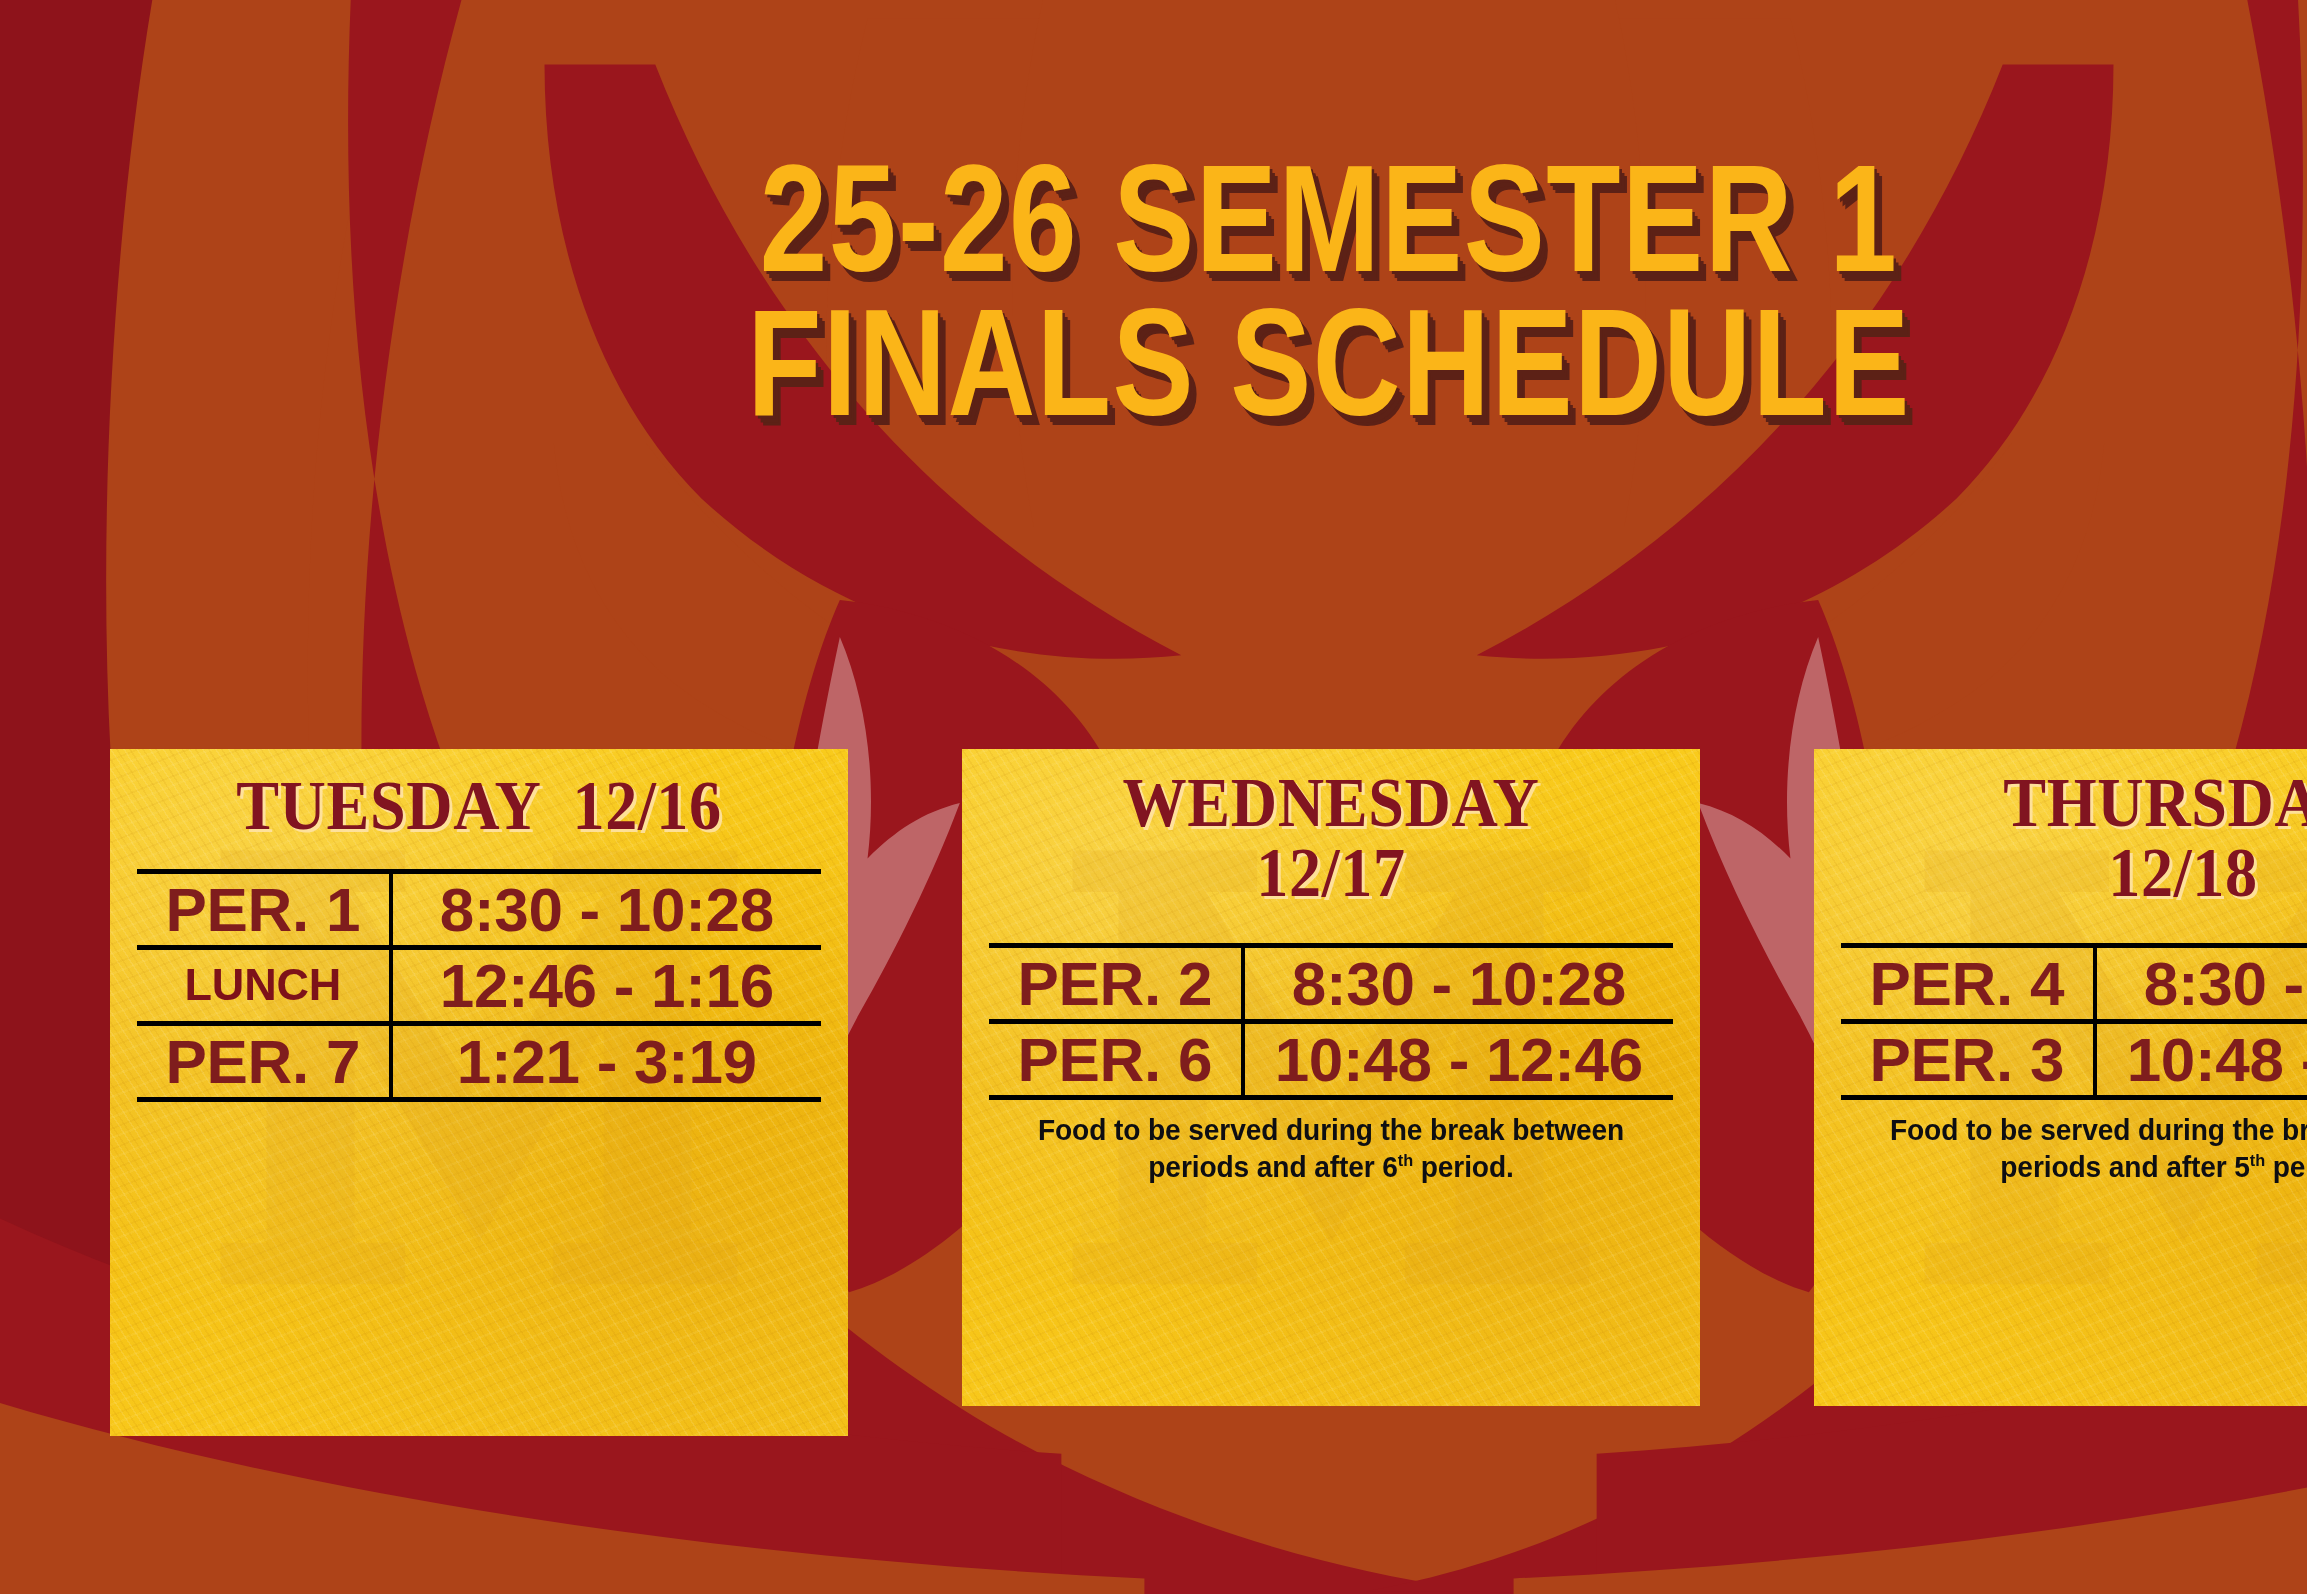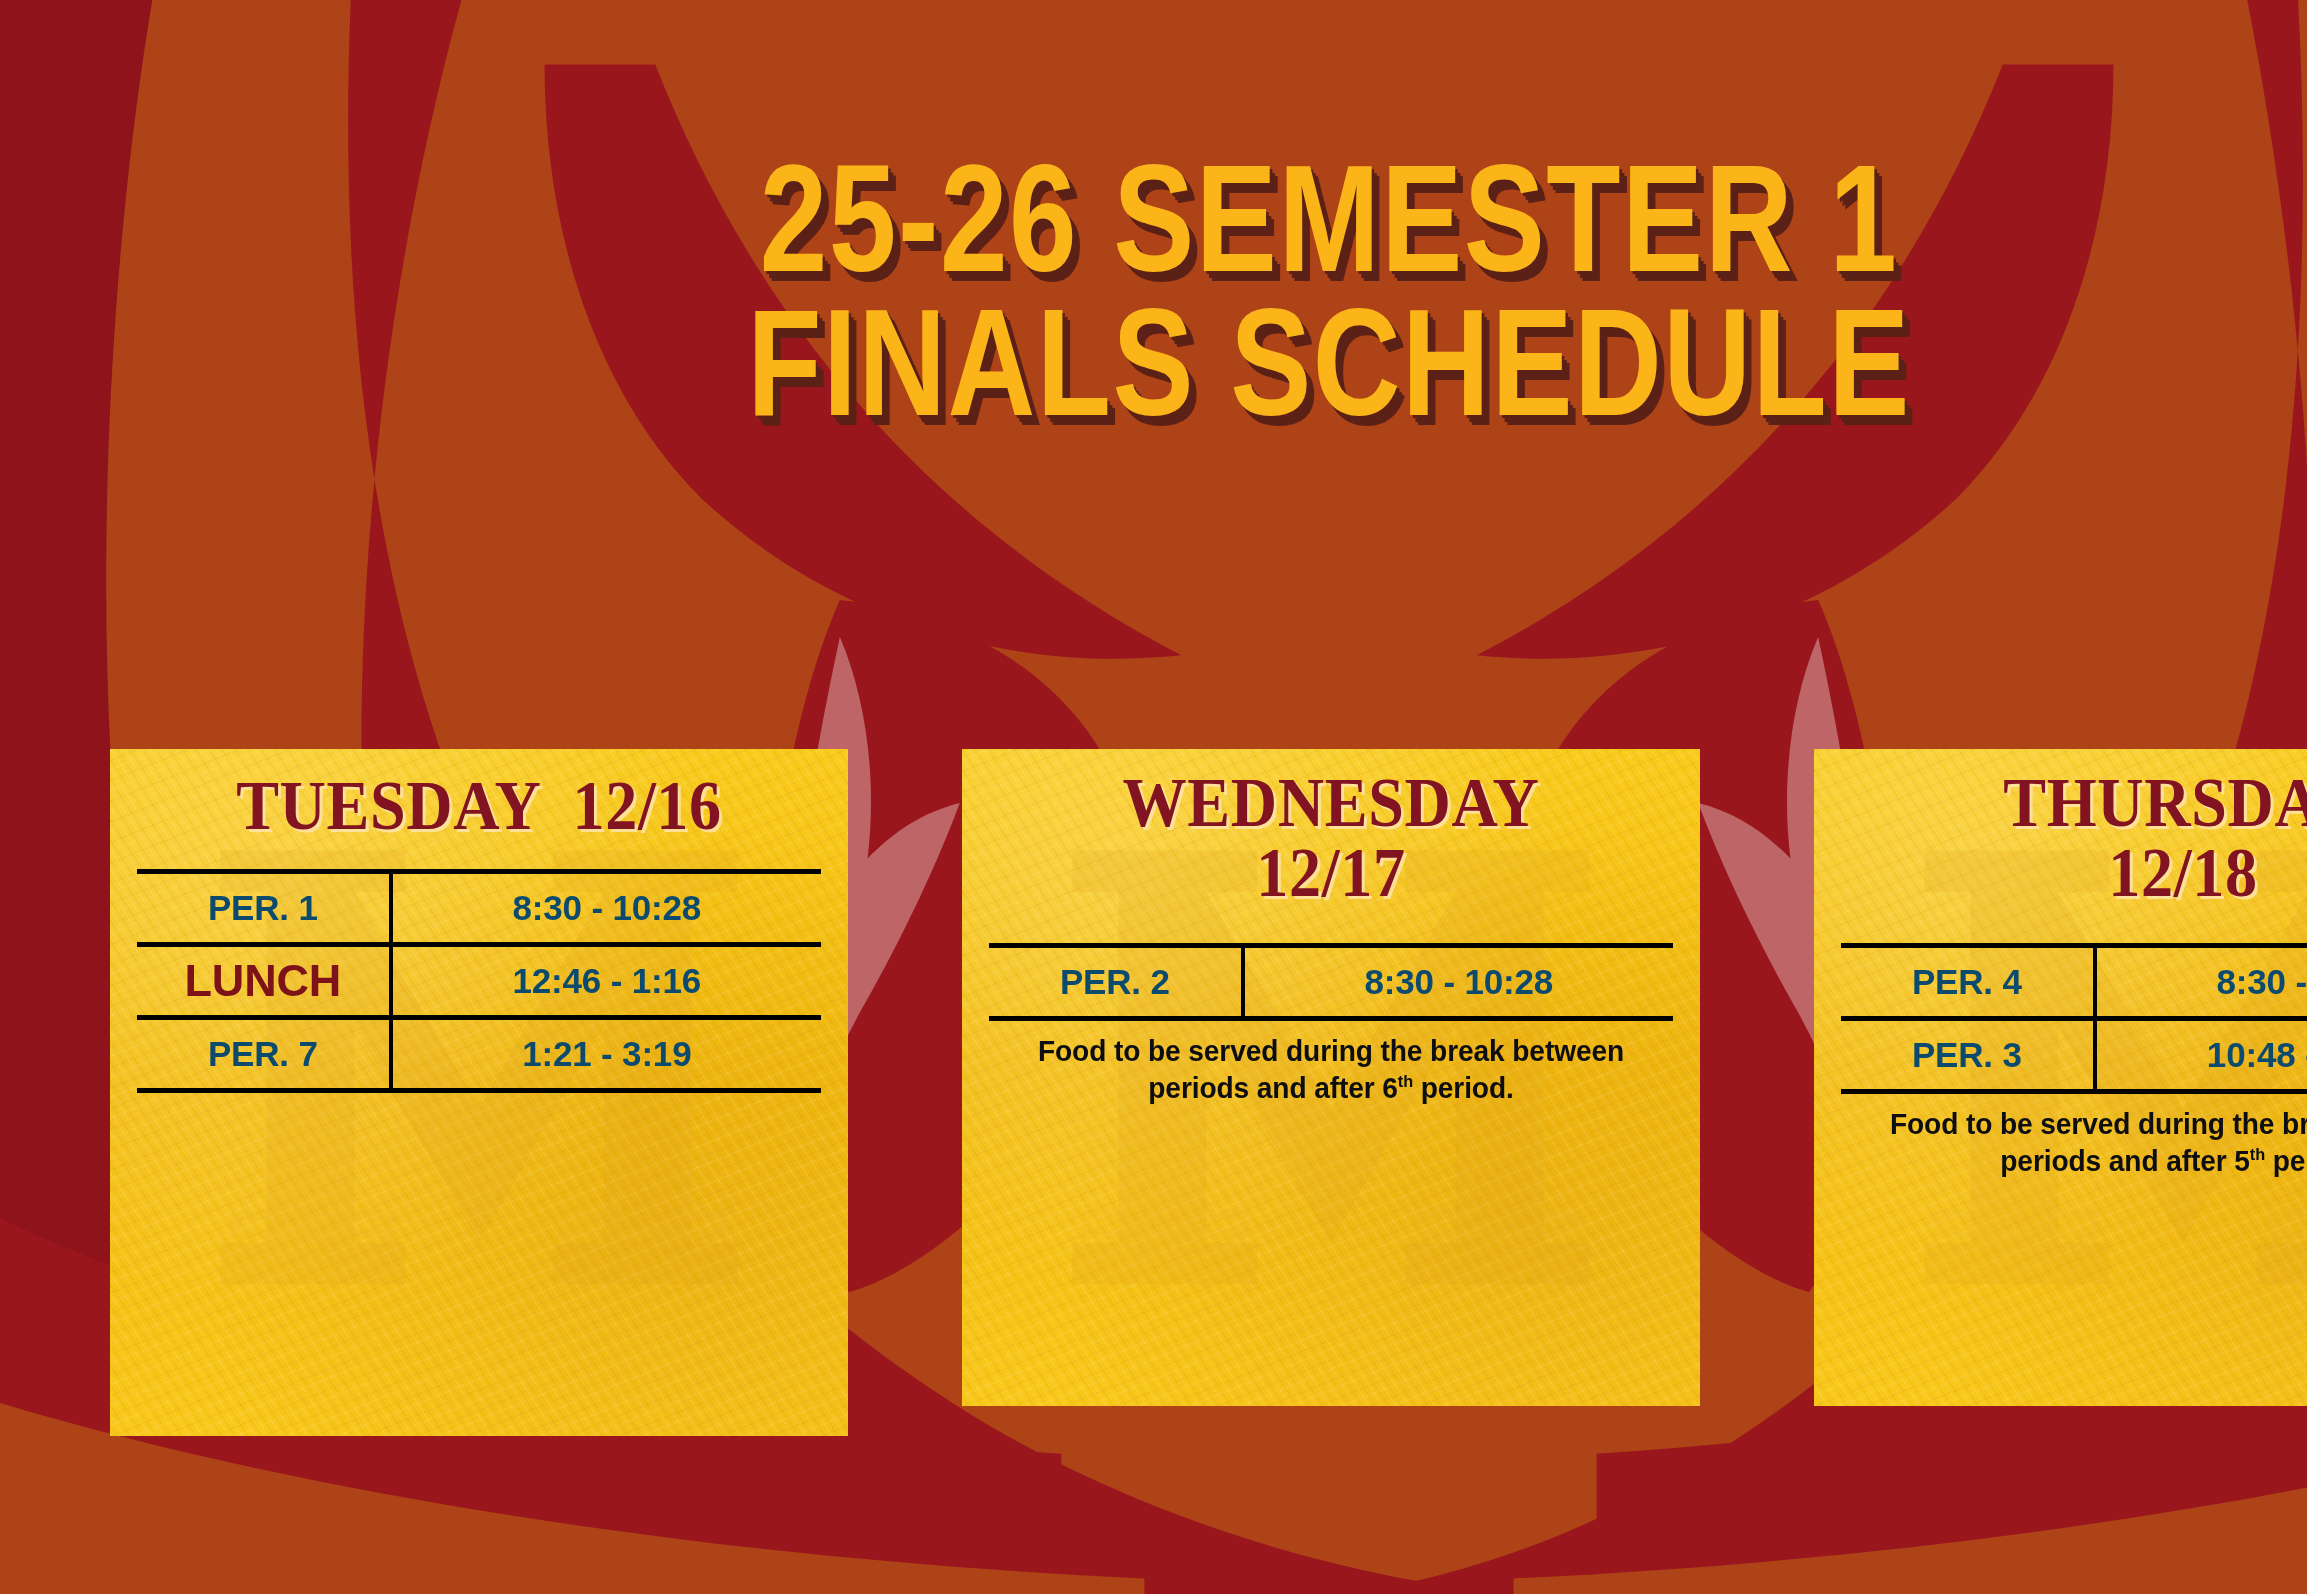--- a/index.html
+++ b/index.html
@@ -112,22 +112,22 @@
     table-layout:fixed;
   }
   table.sched td{
     border-top:5px solid #000;
     border-bottom:5px solid #000;
     padding:0;
     height:68px;
     vertical-align:middle;
     text-align:center;
     font-weight:bold;
-    font-size:35px;
-    color:#0c4a6e;
+    font-size:62px;
+    color:#7f1d1d;
     letter-spacing:-0.005em;
   }
   table.sched tr td.c-label{
     width:37%;
     border-right:4.2px solid #000;
   }
   table.sched tr td.c-time{width:63%;}
   td.lunch-label{
     color:#7D1219 !important;
     font-weight:normal;
@@ -268,20 +268,24 @@
         <span class="d2">12/17</span>
       </div>
 
       <div class="sched-wrap">
         <table class="sched">
           <tbody>
             <tr>
               <td class="c-label">PER. 2</td>
               <td class="c-time">8:30 - 10:28</td>
             </tr>
+            <tr>
+              <td class="c-label">PER. 6</td>
+              <td class="c-time">10:48 - 12:46</td>
+            </tr>
           </tbody>
         </table>
       </div>
 
       <div class="note"><span>Food to be served during the break between periods and after 6</span><sup>th</sup><span> period.</span></div>
     </div>
   </div>
 
   <div class="card card-c">
     <div class="card-tex"></div>

